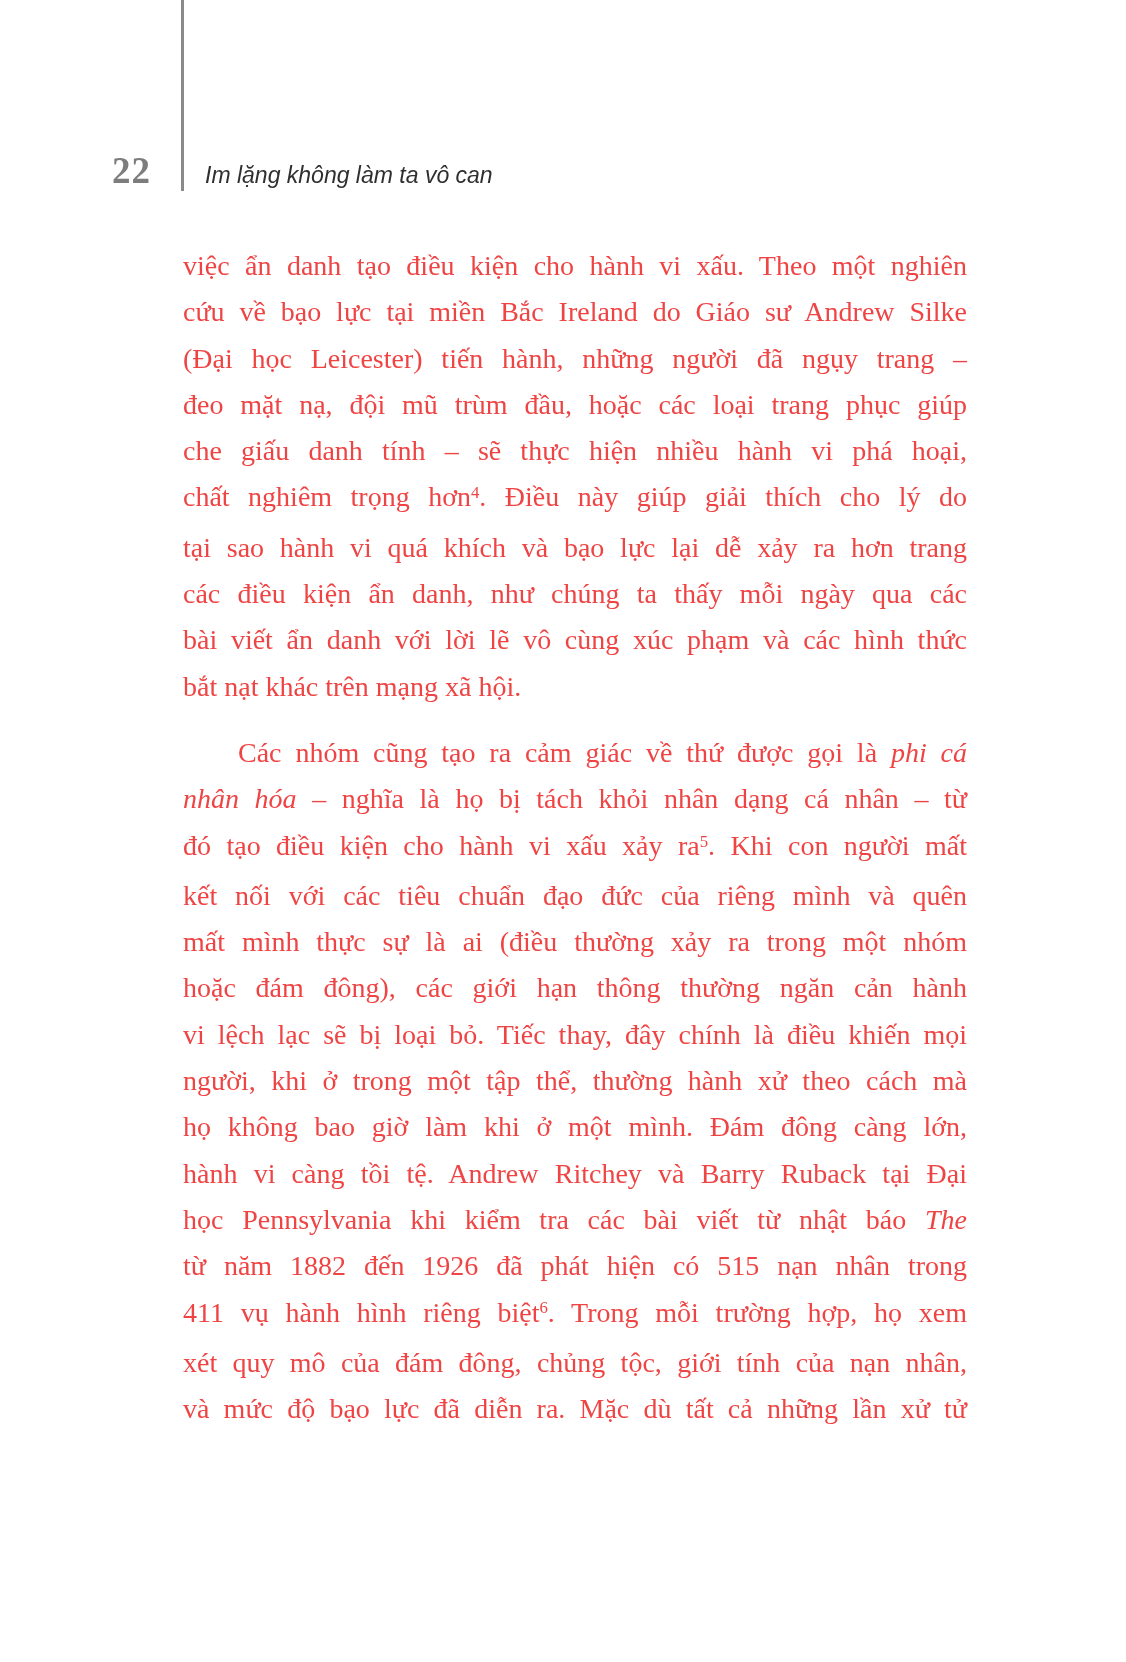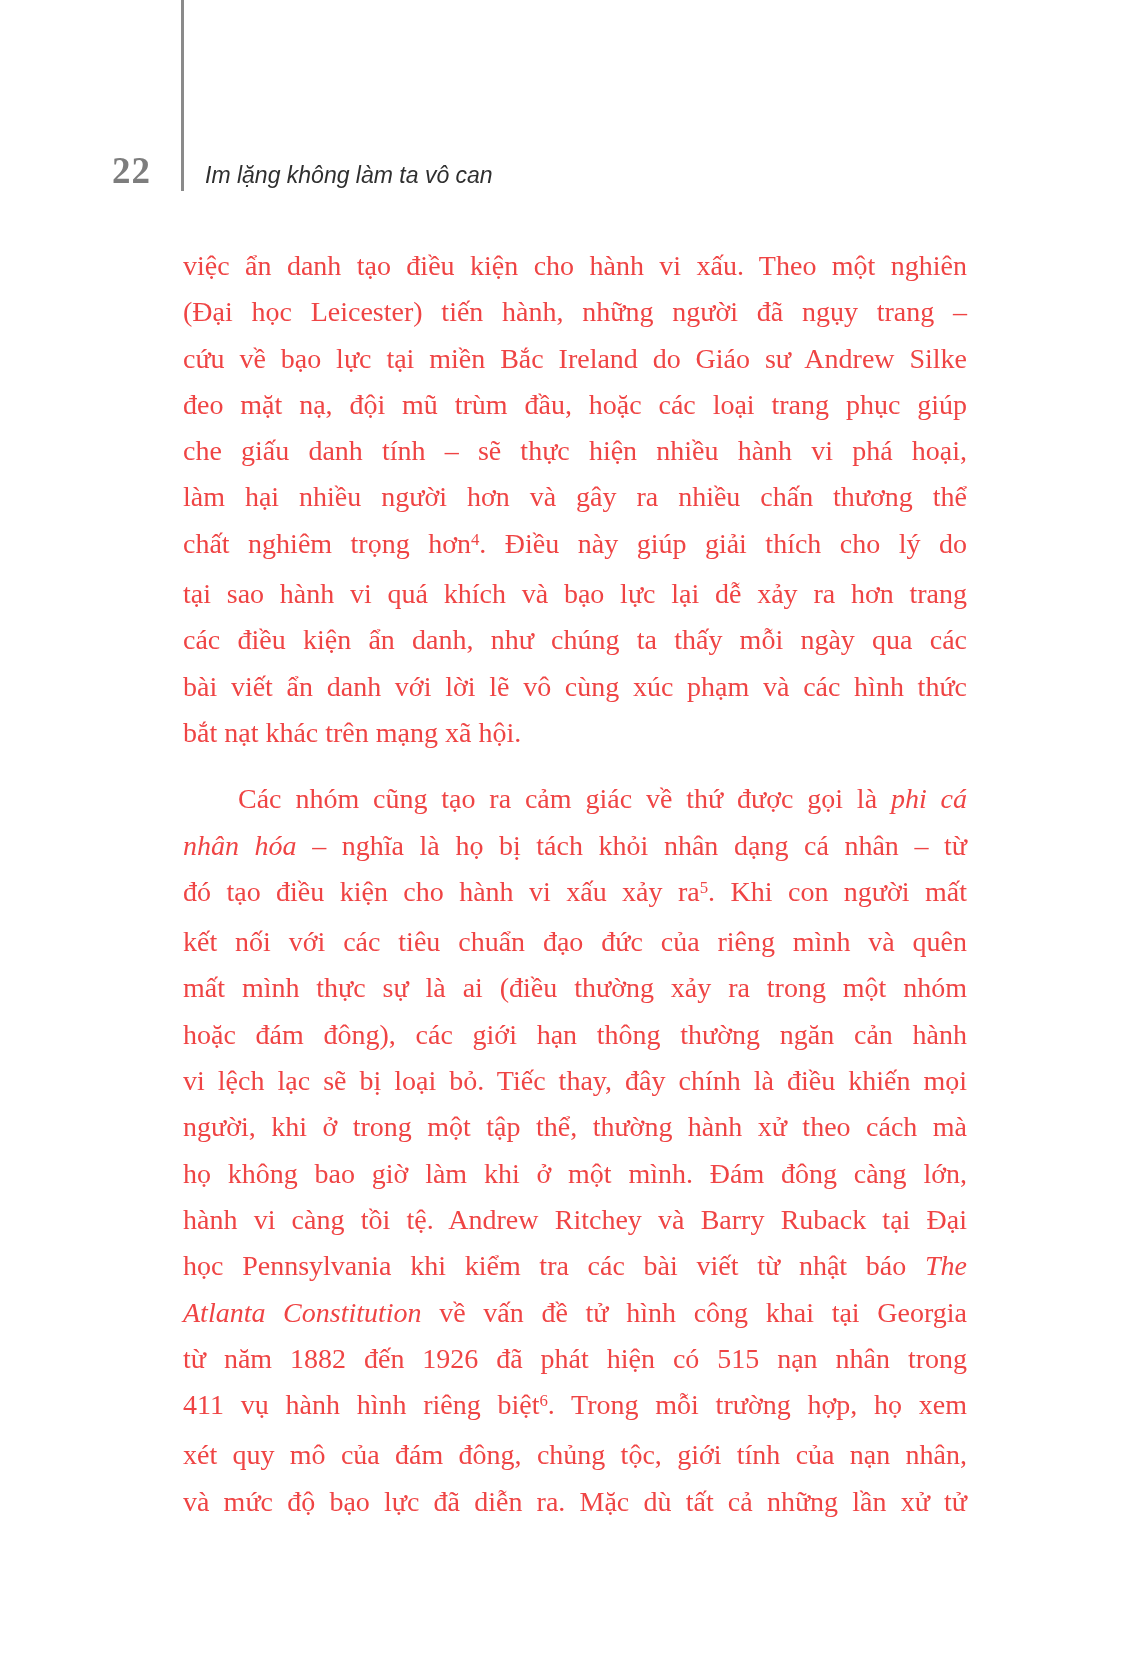--- a/index.html
+++ b/index.html
@@ -82,43 +82,41 @@
 
 <div class="page">
   <div class="top-rule"></div>
   <header>
     <span class="pagenum">22</span>
     <span class="running-title">Im lặng không làm ta vô can</span>
   </header>
   <main class="body-text">
       <div class="paragraph">
         <div class="line" style=""><span class="seg-normal">việc ẩn danh tạo điều kiện cho hành vi xấu. Theo một nghiên</span></div>
+        <div class="line" style=""><span class="seg-normal">cứu về bạo lực tại miền Bắc Ireland do Giáo sư Andrew Silke</span></div>
         <div class="line" style=""><span class="seg-normal">(Đại học Leicester) tiến hành, những người đã ngụy trang –</span></div>
-        <div class="line" style=""><span class="seg-normal">cứu về bạo lực tại miền Bắc Ireland do Giáo sư Andrew Silke</span></div>
         <div class="line" style=""><span class="seg-normal">đeo mặt nạ, đội mũ trùm đầu, hoặc các loại trang phục giúp</span></div>
         <div class="line" style=""><span class="seg-normal">che giấu danh tính – sẽ thực hiện nhiều hành vi phá hoại,</span></div>
-        <div class="line" style=""><span class="seg-normal">làm hại nhiều người hơn và gây ra nhiều chấn thương thể</span></div>
         <div class="line" style=""><span class="seg-normal">chất nghiêm trọng hơn</span><span class="seg-superscript">4</span><span class="seg-normal">. Điều này giúp giải thích cho lý do</span></div>
         <div class="line" style=""><span class="seg-normal">tại sao hành vi quá khích và bạo lực lại dễ xảy ra hơn trang</span></div>
         <div class="line" style=""><span class="seg-normal">các điều kiện ẩn danh, như chúng ta thấy mỗi ngày qua các</span></div>
         <div class="line" style=""><span class="seg-normal">bài viết ẩn danh với lời lẽ vô cùng xúc phạm và các hình thức</span></div>
         <div class="line no-stretch" style=""><span class="seg-normal">bắt nạt khác trên mạng xã hội.</span></div>
       </div>
       <div class="paragraph">
         <div class="line indent-first" style=""><span class="seg-normal">Các nhóm cũng tạo ra cảm giác về thứ được gọi là </span><span class="seg-italic">phi cá</span></div>
         <div class="line" style=""><span class="seg-italic">nhân hóa</span><span class="seg-normal"> – nghĩa là họ bị tách khỏi nhân dạng cá nhân – từ</span></div>
         <div class="line" style=""><span class="seg-normal">đó tạo điều kiện cho hành vi xấu xảy ra</span><span class="seg-superscript">5</span><span class="seg-normal">. Khi con người mất</span></div>
         <div class="line" style=""><span class="seg-normal">kết nối với các tiêu chuẩn đạo đức của riêng mình và quên</span></div>
         <div class="line" style=""><span class="seg-normal">mất mình thực sự là ai (điều thường xảy ra trong một nhóm</span></div>
         <div class="line" style=""><span class="seg-normal">hoặc đám đông), các giới hạn thông thường ngăn cản hành</span></div>
         <div class="line" style=""><span class="seg-normal">vi lệch lạc sẽ bị loại bỏ. Tiếc thay, đây chính là điều khiến mọi</span></div>
         <div class="line" style=""><span class="seg-normal">người, khi ở trong một tập thể, thường hành xử theo cách mà</span></div>
         <div class="line" style=""><span class="seg-normal">họ không bao giờ làm khi ở một mình. Đám đông càng lớn,</span></div>
         <div class="line" style=""><span class="seg-normal">hành vi càng tồi tệ. Andrew Ritchey và Barry Ruback tại Đại</span></div>
         <div class="line" style=""><span class="seg-normal">học Pennsylvania khi kiểm tra các bài viết từ nhật báo </span><span class="seg-italic">The</span></div>
-        <div class="line" style=""><span class="seg-italic">Atlanta Constitution</span><span class="seg-normal"> về vấn đề tử hình công khai tại Georgia</span></div>
         <div class="line" style=""><span class="seg-normal">từ năm 1882 đến 1926 đã phát hiện có 515 nạn nhân trong</span></div>
         <div class="line" style=""><span class="seg-normal">411 vụ hành hình riêng biệt</span><span class="seg-superscript">6</span><span class="seg-normal">. Trong mỗi trường hợp, họ xem</span></div>
         <div class="line" style=""><span class="seg-normal">xét quy mô của đám đông, chủng tộc, giới tính của nạn nhân,</span></div>
         <div class="line" style=""><span class="seg-normal">và mức độ bạo lực đã diễn ra. Mặc dù tất cả những lần xử tử</span></div>
       </div>
     </main>
 </div>
 
 </body></html>

